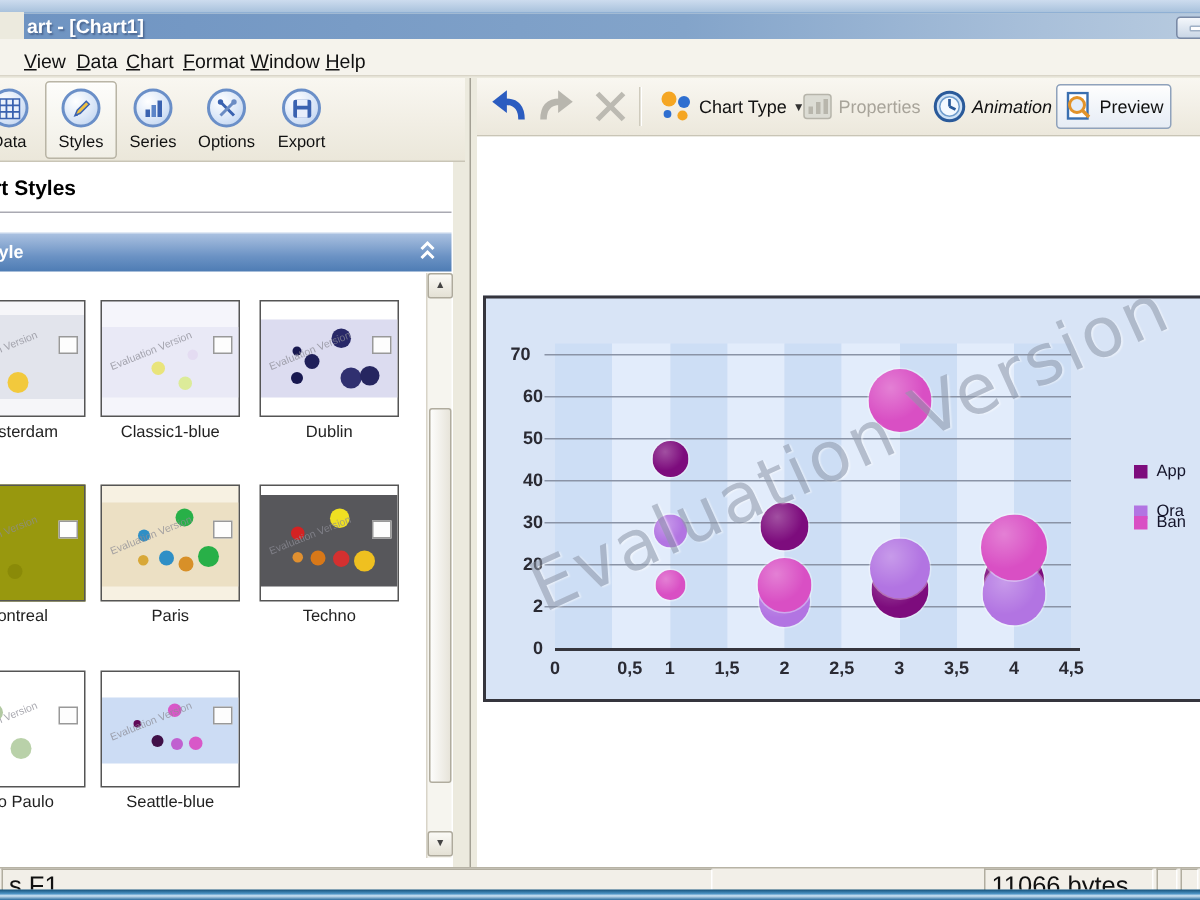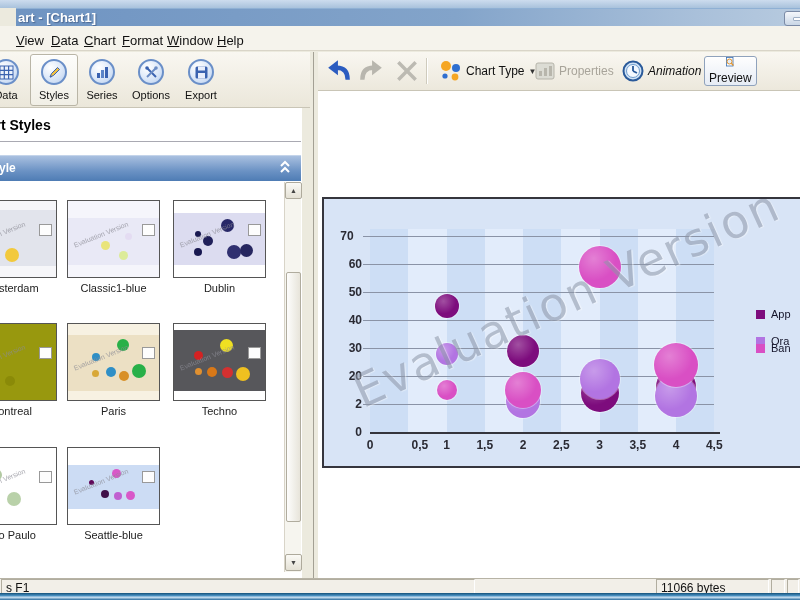--- a/index.html
+++ b/index.html
@@ -35,21 +35,21 @@
     display:flex; align-items:center; justify-content:center; }
   .tb-big .lbl { position:absolute; left:0; right:0; top:34px; text-align:center; font-size:11px; color:#111; }
 
   .tb-right { position:absolute; left:318px; top:52px; width:482px; height:39px;
     background:linear-gradient(180deg,#f9f7f1,#ece8dc); border-bottom:1px solid #c9c5b6; }
   .tbr-item { position:absolute; top:4px; height:30px; display:flex; align-items:center; gap:4px;
     font-size:12px; color:#111; padding:0 4px; border-radius:3px; }
   .tbr-item.disabled { color:#a8a49a; }
   .tbr-sep { position:absolute; top:6px; width:1px; height:26px; background:#cfcbbd; box-shadow:1px 0 0 #fff; }
   .tbr-btn-frame { border:1px solid #8fa2bc; background:linear-gradient(180deg,#fefefe,#e6ecf5);
-    box-shadow:inset 0 1px 0 #fff;flex-direction:column; }
+    box-shadow:inset 0 1px 0 #fff; }
   .caret { font-size:8px; color:#333; }
 
   
   .panel { position:absolute; left:0; top:108px; width:302px; height:470px; background:#fff; overflow:hidden; }
   .panel-title { position:absolute; left:-31px; top:9px; font-size:14px; font-weight:bold; color:#000; white-space:nowrap; }
   .panel-hr { position:absolute; left:0; top:33px; width:301px; height:1px; background:#a9a9b2; }
   .sec-hdr { position:absolute; left:0; top:47px; width:301px; height:26px;
     background:linear-gradient(180deg,#a9c0e0,#6b92c4 60%,#4e7cb4); border-top:1px solid #c4d4ea; }
   .sec-hdr .txt { position:absolute; left:-13px; top:5px; color:#fff; font-size:12px; font-weight:bold; white-space:nowrap; }
   .sec-hdr .chev { position:absolute; right:10px; top:4px; color:#fff; }
@@ -84,21 +84,21 @@
   .bubble { position:absolute; border-radius:50%; box-shadow:0 0 0 1px rgba(255,255,255,.35); }
   .leg-row { position:absolute; display:flex; align-items:center; gap:6px; }
   .leg-sq { width:9px; height:9px; }
   .leg-txt { font-size:11px; color:#14142a; white-space:nowrap; }
   .watermark { position:absolute; left:32px; top:168px; transform:rotate(-24.5deg); transform-origin:0 50%;
     font-family:"DejaVu Sans", sans-serif; font-size:46px; letter-spacing:2px; color:#8e97a8; opacity:.55;
     text-shadow:1px 1px 1px rgba(255,255,255,.8); white-space:nowrap; z-index:50; }
 
   
   .statusbar { position:absolute; left:0; top:578px; width:800px; height:15px; background:#f2efe8; border-top:1px solid #b7b3a5; }
-  .sb-panel { position:absolute; top:0; height:15px; font-size:12px; color:#111; padding:1px 4px 0 4px;
+  .sb-panel { position:absolute; top:0; height:15px; font-size:17px; color:#111; padding:1px 4px 0 4px;
     border:1px solid; border-color:#b1ad9f #fefefe #fefefe #b1ad9f; white-space:nowrap; overflow:hidden; }
   .bottomstrip { position:absolute; left:0; top:593px; width:800px; height:7px;
     background:linear-gradient(180deg,#14517a,#4d93c4 40%,#cfe4f4 60%,#2b6c9e); }
 
   svg { display:block; }
 </style>
 </head>
 <body>
 
 <div id="stage">

